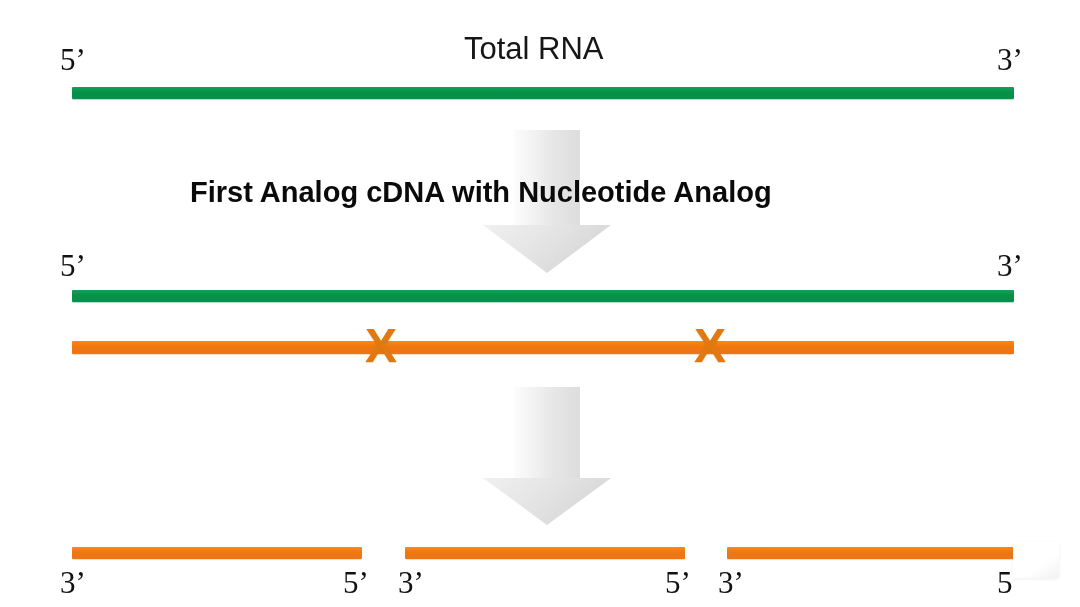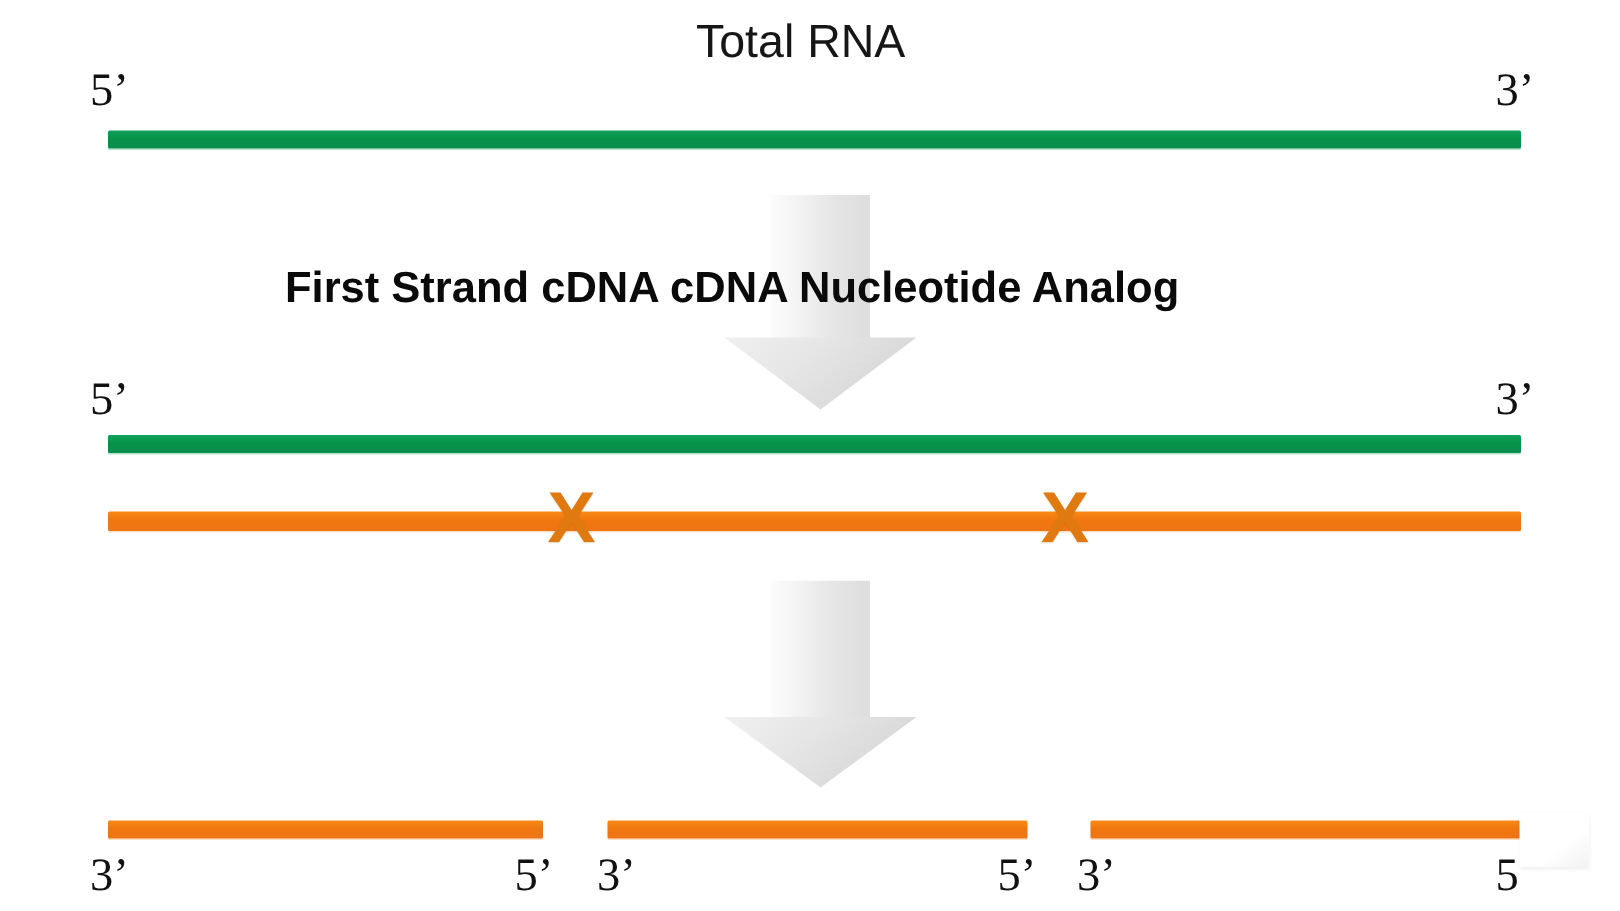--- a/index.html
+++ b/index.html
@@ -93,21 +93,21 @@
     z-index: 7;
   }
 </style>
 </head>
 <body>
 
 <div id="stage">
 
   <div>
 
-    <div class="title-light" style="left:464px; top:12px;">Total RNA</div>
+    <div class="title-light" style="left:464px; top:33px;">Total RNA</div>
 
     <div class="end-label" style="left:60px; top:44px;">5’</div>
 
     <div class="end-label" style="left:997px; top:44px;">3’</div>
 
     <div class="strand strand-green" style="left:72px; top:87px; width:942px; height:12px;"></div>
   </div>
 
   <div class="proc-arrow" style="left:481px; top:130px;">
     <svg width="132" height="144" viewBox="0 0 132 144" xmlns="http://www.w3.org/2000/svg">
@@ -122,21 +122,21 @@
           <stop offset="0%" stop-color="#f0f0f0"></stop>
           <stop offset="45%" stop-color="#e6e6e6"></stop>
           <stop offset="100%" stop-color="#d6d6d6"></stop>
         </linearGradient>
       </defs>
       <rect x="33" y="0" width="66" height="98" fill="url(#gradShaft1)"></rect>
       <polygon points="2,95 130,95 66,143" fill="url(#gradHead1)"></polygon>
     </svg>
   </div>
 
-  <div class="title-bold" style="left:190px; top:178px;">First Strand cDNA cDNA Nucleotide Analog</div>
+  <div class="title-bold" style="left:190px; top:178px;">First Analog cDNA with Nucleotide Analog</div>
 
   <div>
 
     <div class="end-label" style="left:60px; top:250px;">5’</div>
 
     <div class="end-label" style="left:997px; top:250px;">3’</div>
 
     <div class="strand strand-green" style="left:72px; top:290px; width:942px; height:12px;"></div>
 
     <div class="strand strand-orange" style="left:72px; top:341px; width:942px; height:13px;"></div>

